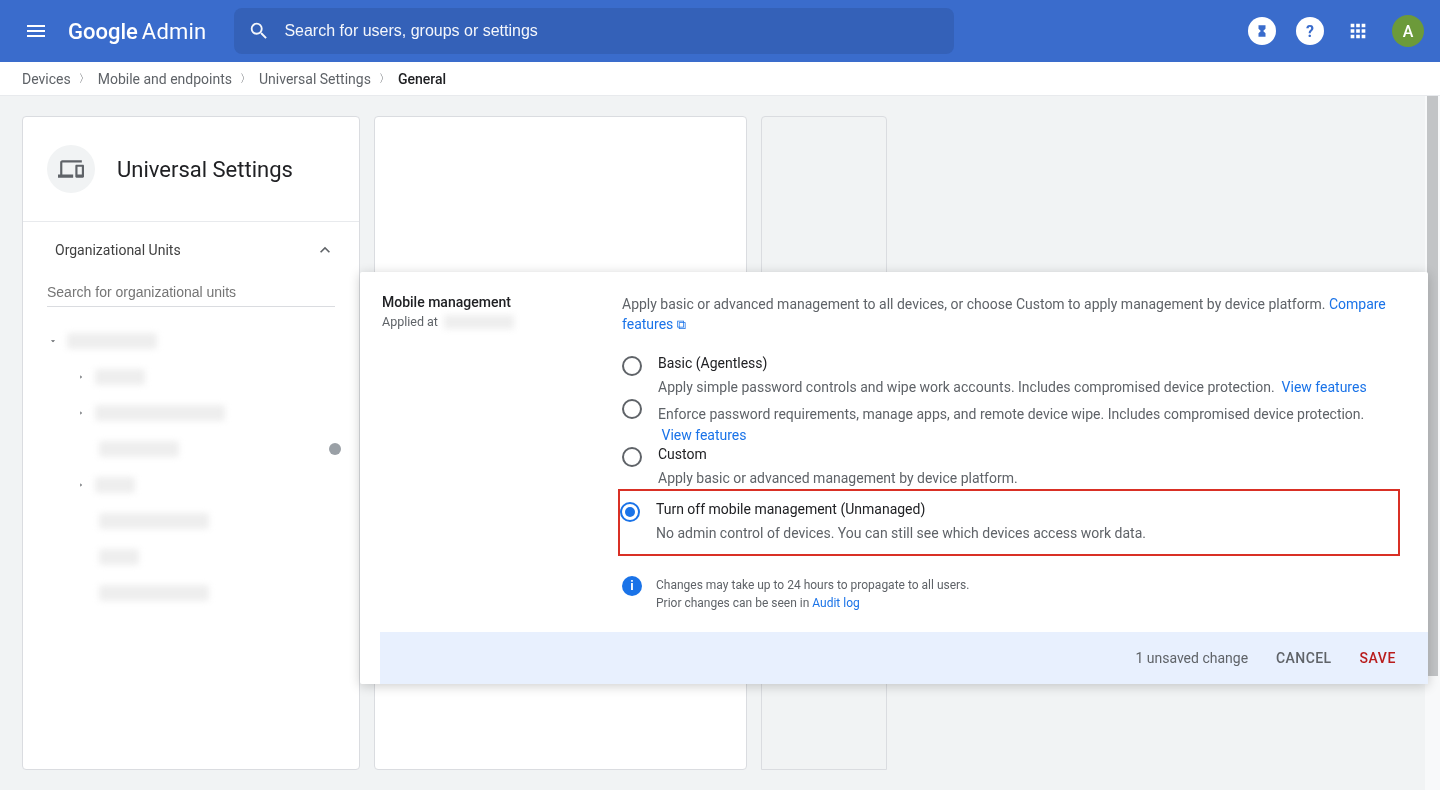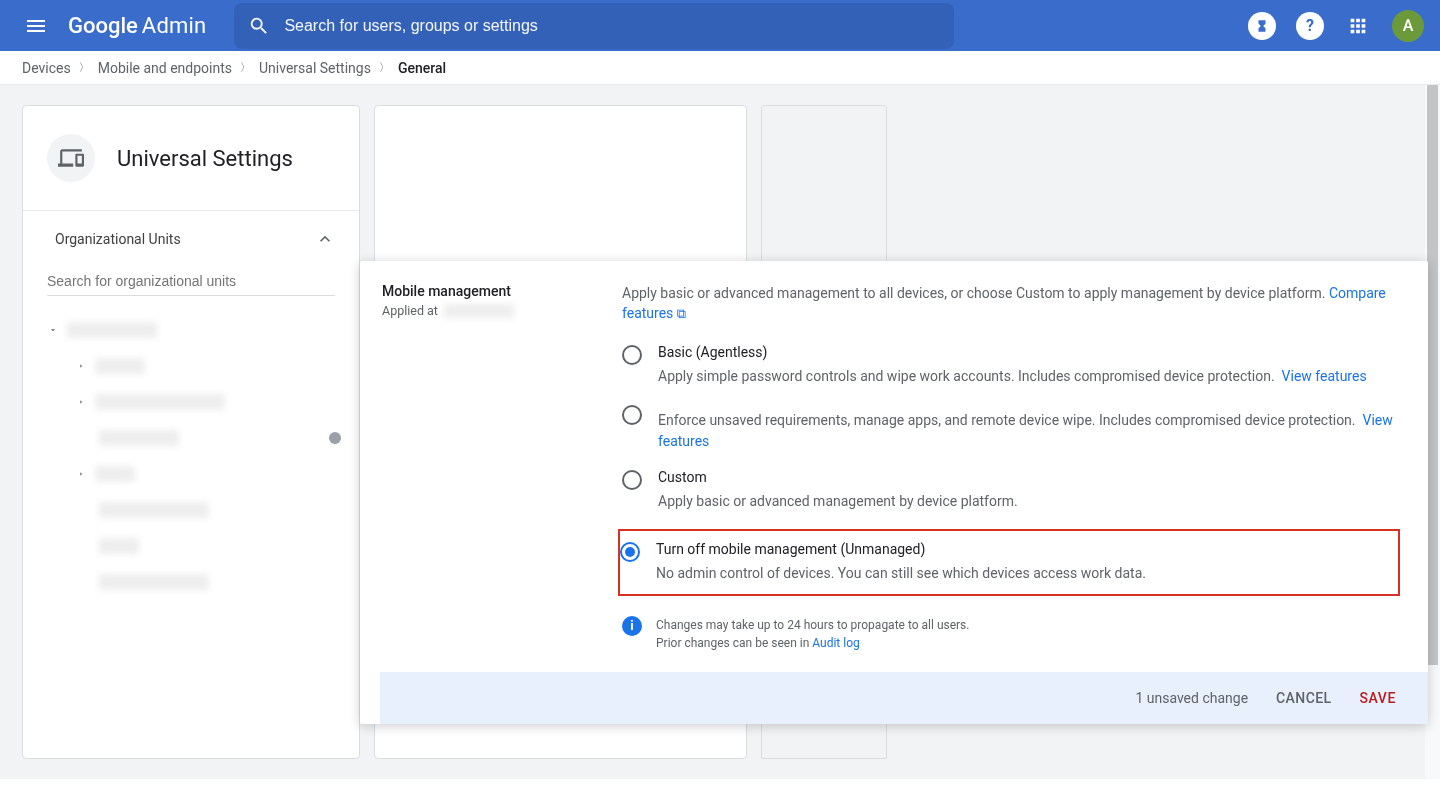--- a/index.html
+++ b/index.html
@@ -8,21 +8,21 @@
   font-size: 14px;
   color: #202124;
   background: #fff;
   width: 1440px;
   height: 790px;
   overflow: hidden;
 }
 
 
 .header {
-  height: 51px;
+  height: 62px;
   background: #3a6ccc;
   display: flex;
   align-items: center;
   padding: 0 16px;
   gap: 8px;
 }
 .menu-btn { width: 40px; height: 40px; display:flex; align-items:center; justify-content:center; cursor:pointer; }
 .menu-btn svg { fill: #fff; }
 .logo { display:flex; align-items:center; gap:4px; color:#fff; font-size:22px; margin-left:4px; margin-right:20px; }
 .logo-google { font-weight:500; }
@@ -237,21 +237,21 @@
 .applied-blur {
   display:inline-block;
   width:70px; height:14px;
   background:#eee; filter:blur(3px);
 }
 .settings-right { flex:1; }
 .desc { font-size:14px; color:#5f6368; line-height:1.45; }
 .link { color:#1a73e8; cursor:pointer; }
 .ext-icon { font-size:13px; }
 
-.radio-group { margin-top:20px; display:flex; flex-direction:column; gap:18px; }
+.radio-group { margin-top:20px; display:flex; flex-direction:column; gap:1px; }
 .radio-item { display:flex; gap:16px; align-items:flex-start; }
 .radio-item.highlighted {
   border:2px solid #d93025;
   padding:10px 8px 10px 0;
   margin-left:-4px;
 }
 .radio-circle {
   width:20px; height:20px; border-radius:50%;
   border:2px solid #5f6368;
   flex-shrink:0;
@@ -448,21 +448,21 @@
                   <span>Apply simple password controls and wipe work accounts. Includes compromised device protection.</span>
                   &nbsp;<span class="link">View features</span>
                 </div>
               </div>
             </div>
 
             <div class="radio-item">
               <div class="radio-circle"></div>
               <div>
                 <div class="radio-sub">
-                  <span>Enforce unsaved requirements, manage apps, and remote device wipe. Includes compromised device protection.</span>
+                  <span>Enforce password requirements, manage apps, and remote device wipe. Includes compromised device protection.</span>
                   &nbsp;<span class="link">View features</span>
                 </div>
               </div>
             </div>
 
             <div class="radio-item">
               <div class="radio-circle"></div>
               <div>
                 <div class="radio-label">Custom</div>
                 <div class="radio-sub">Apply basic or advanced management by device platform.</div>

